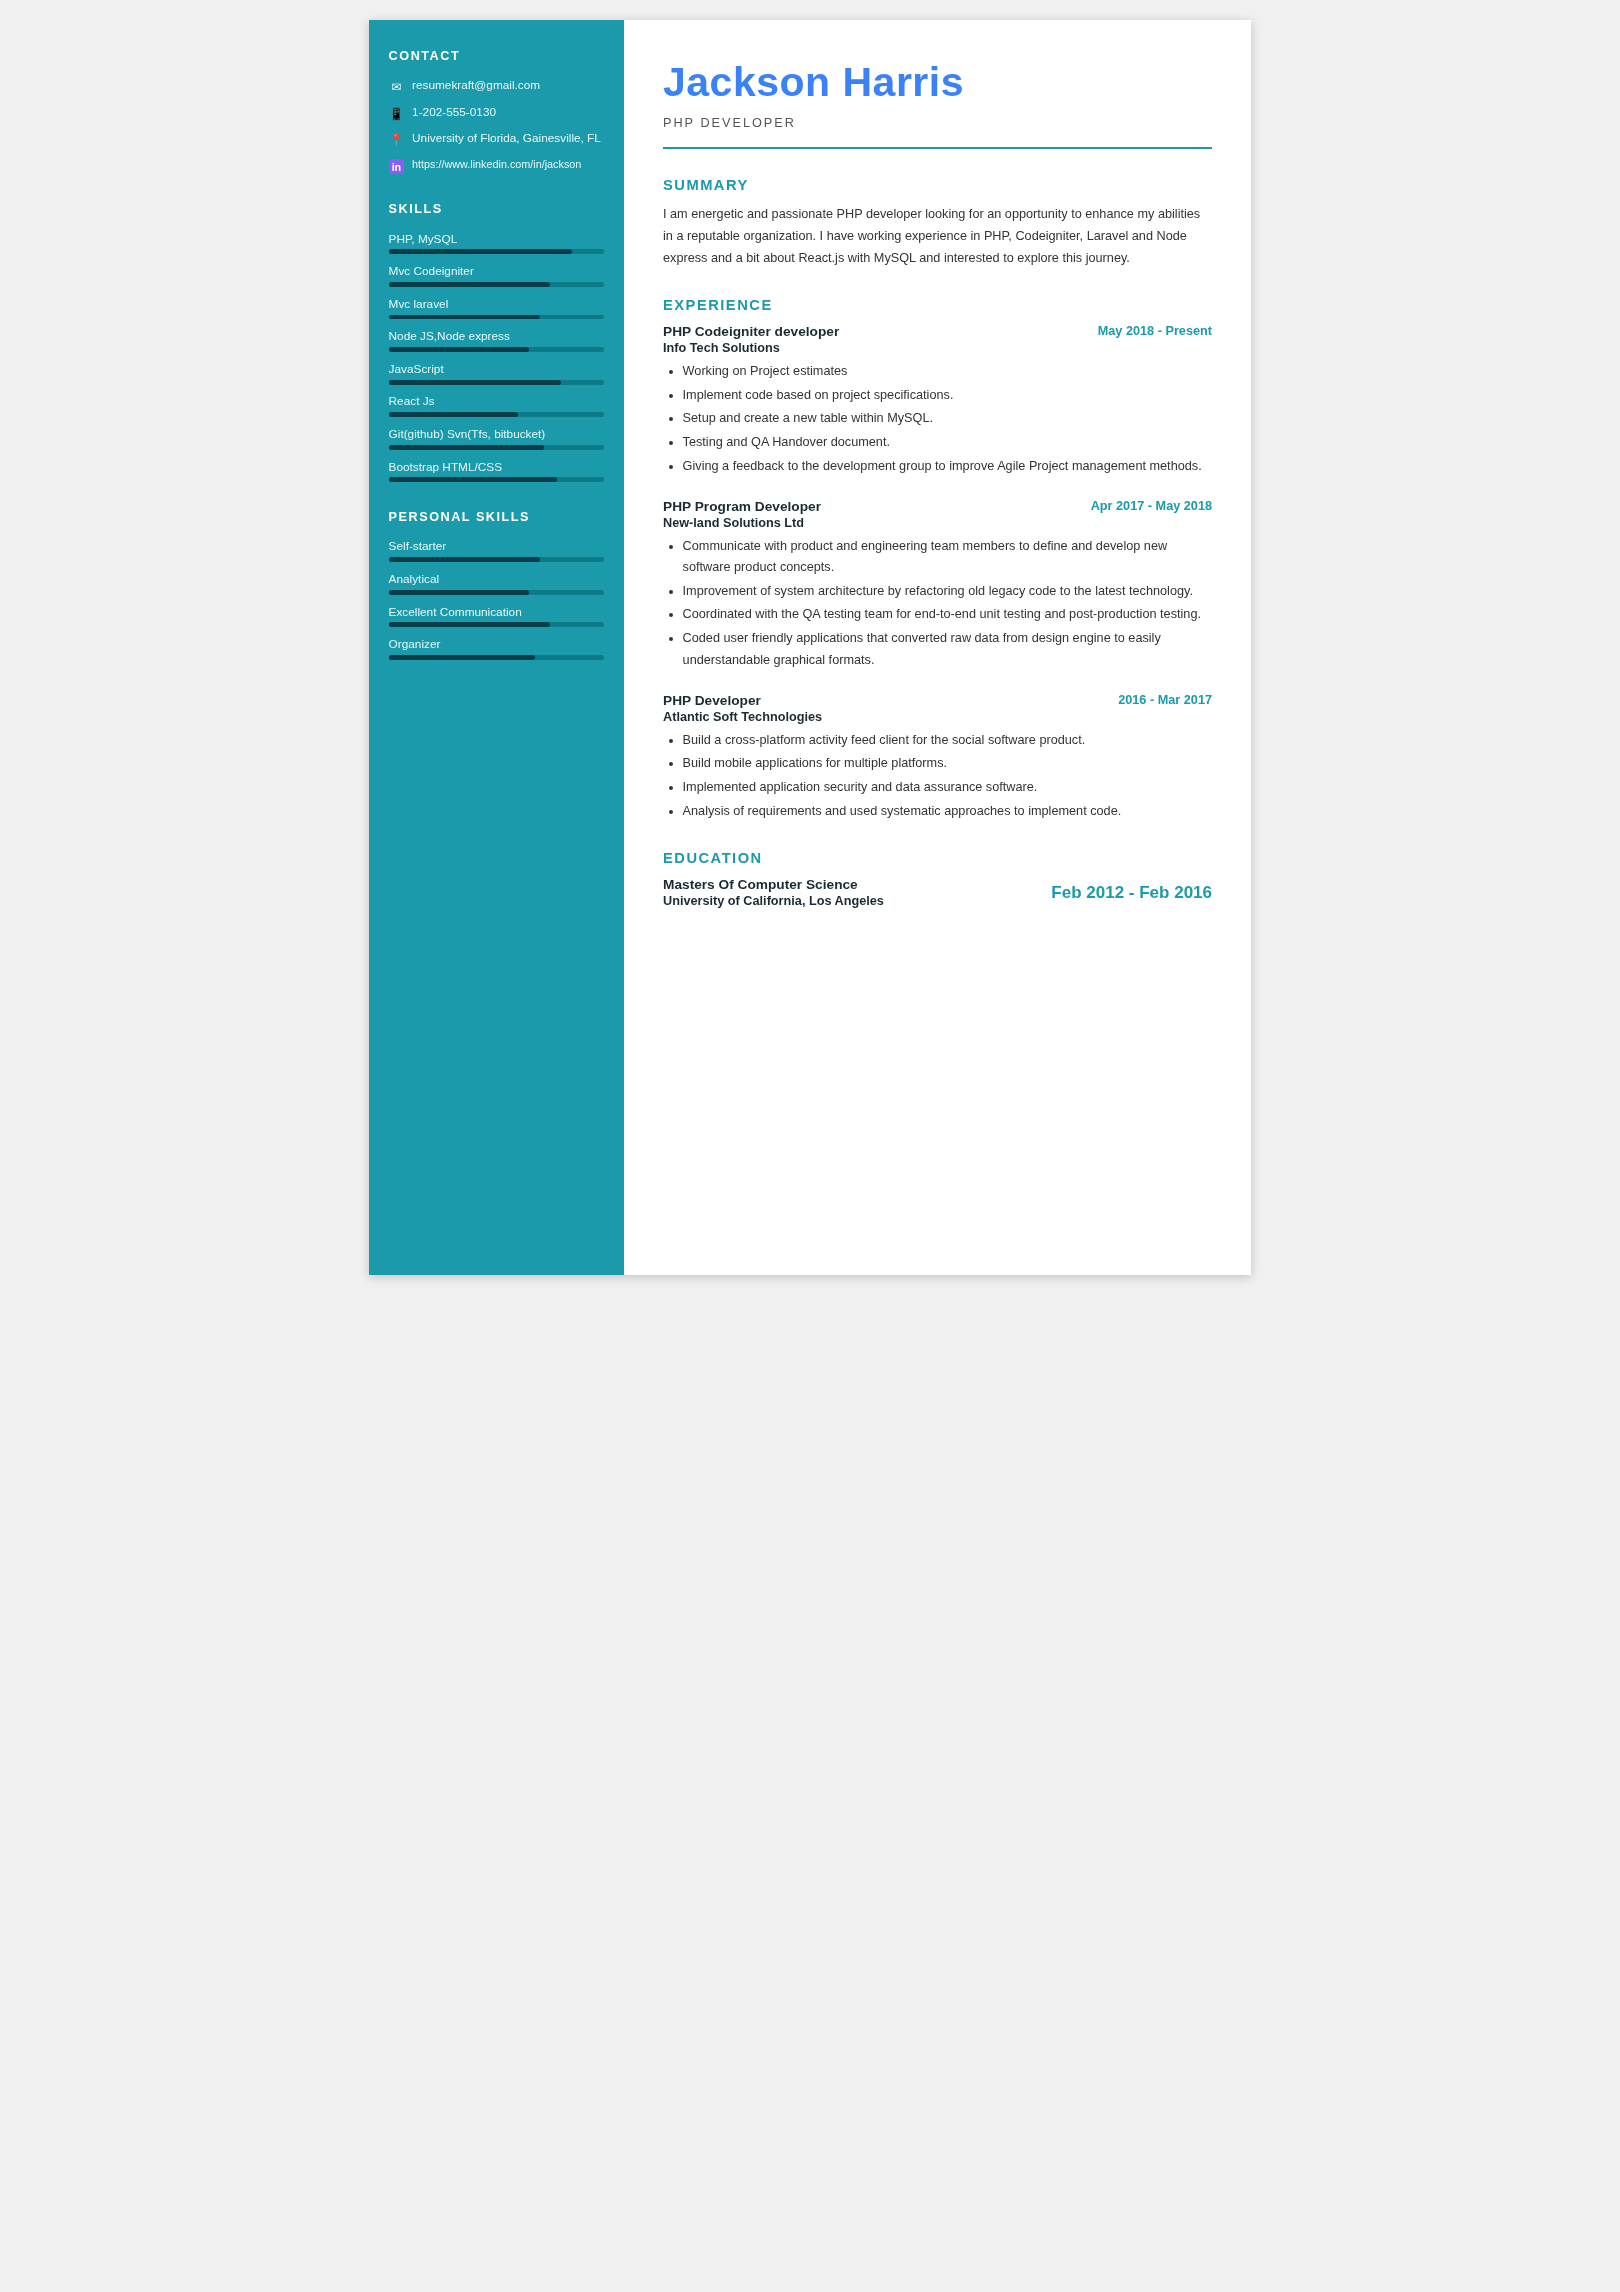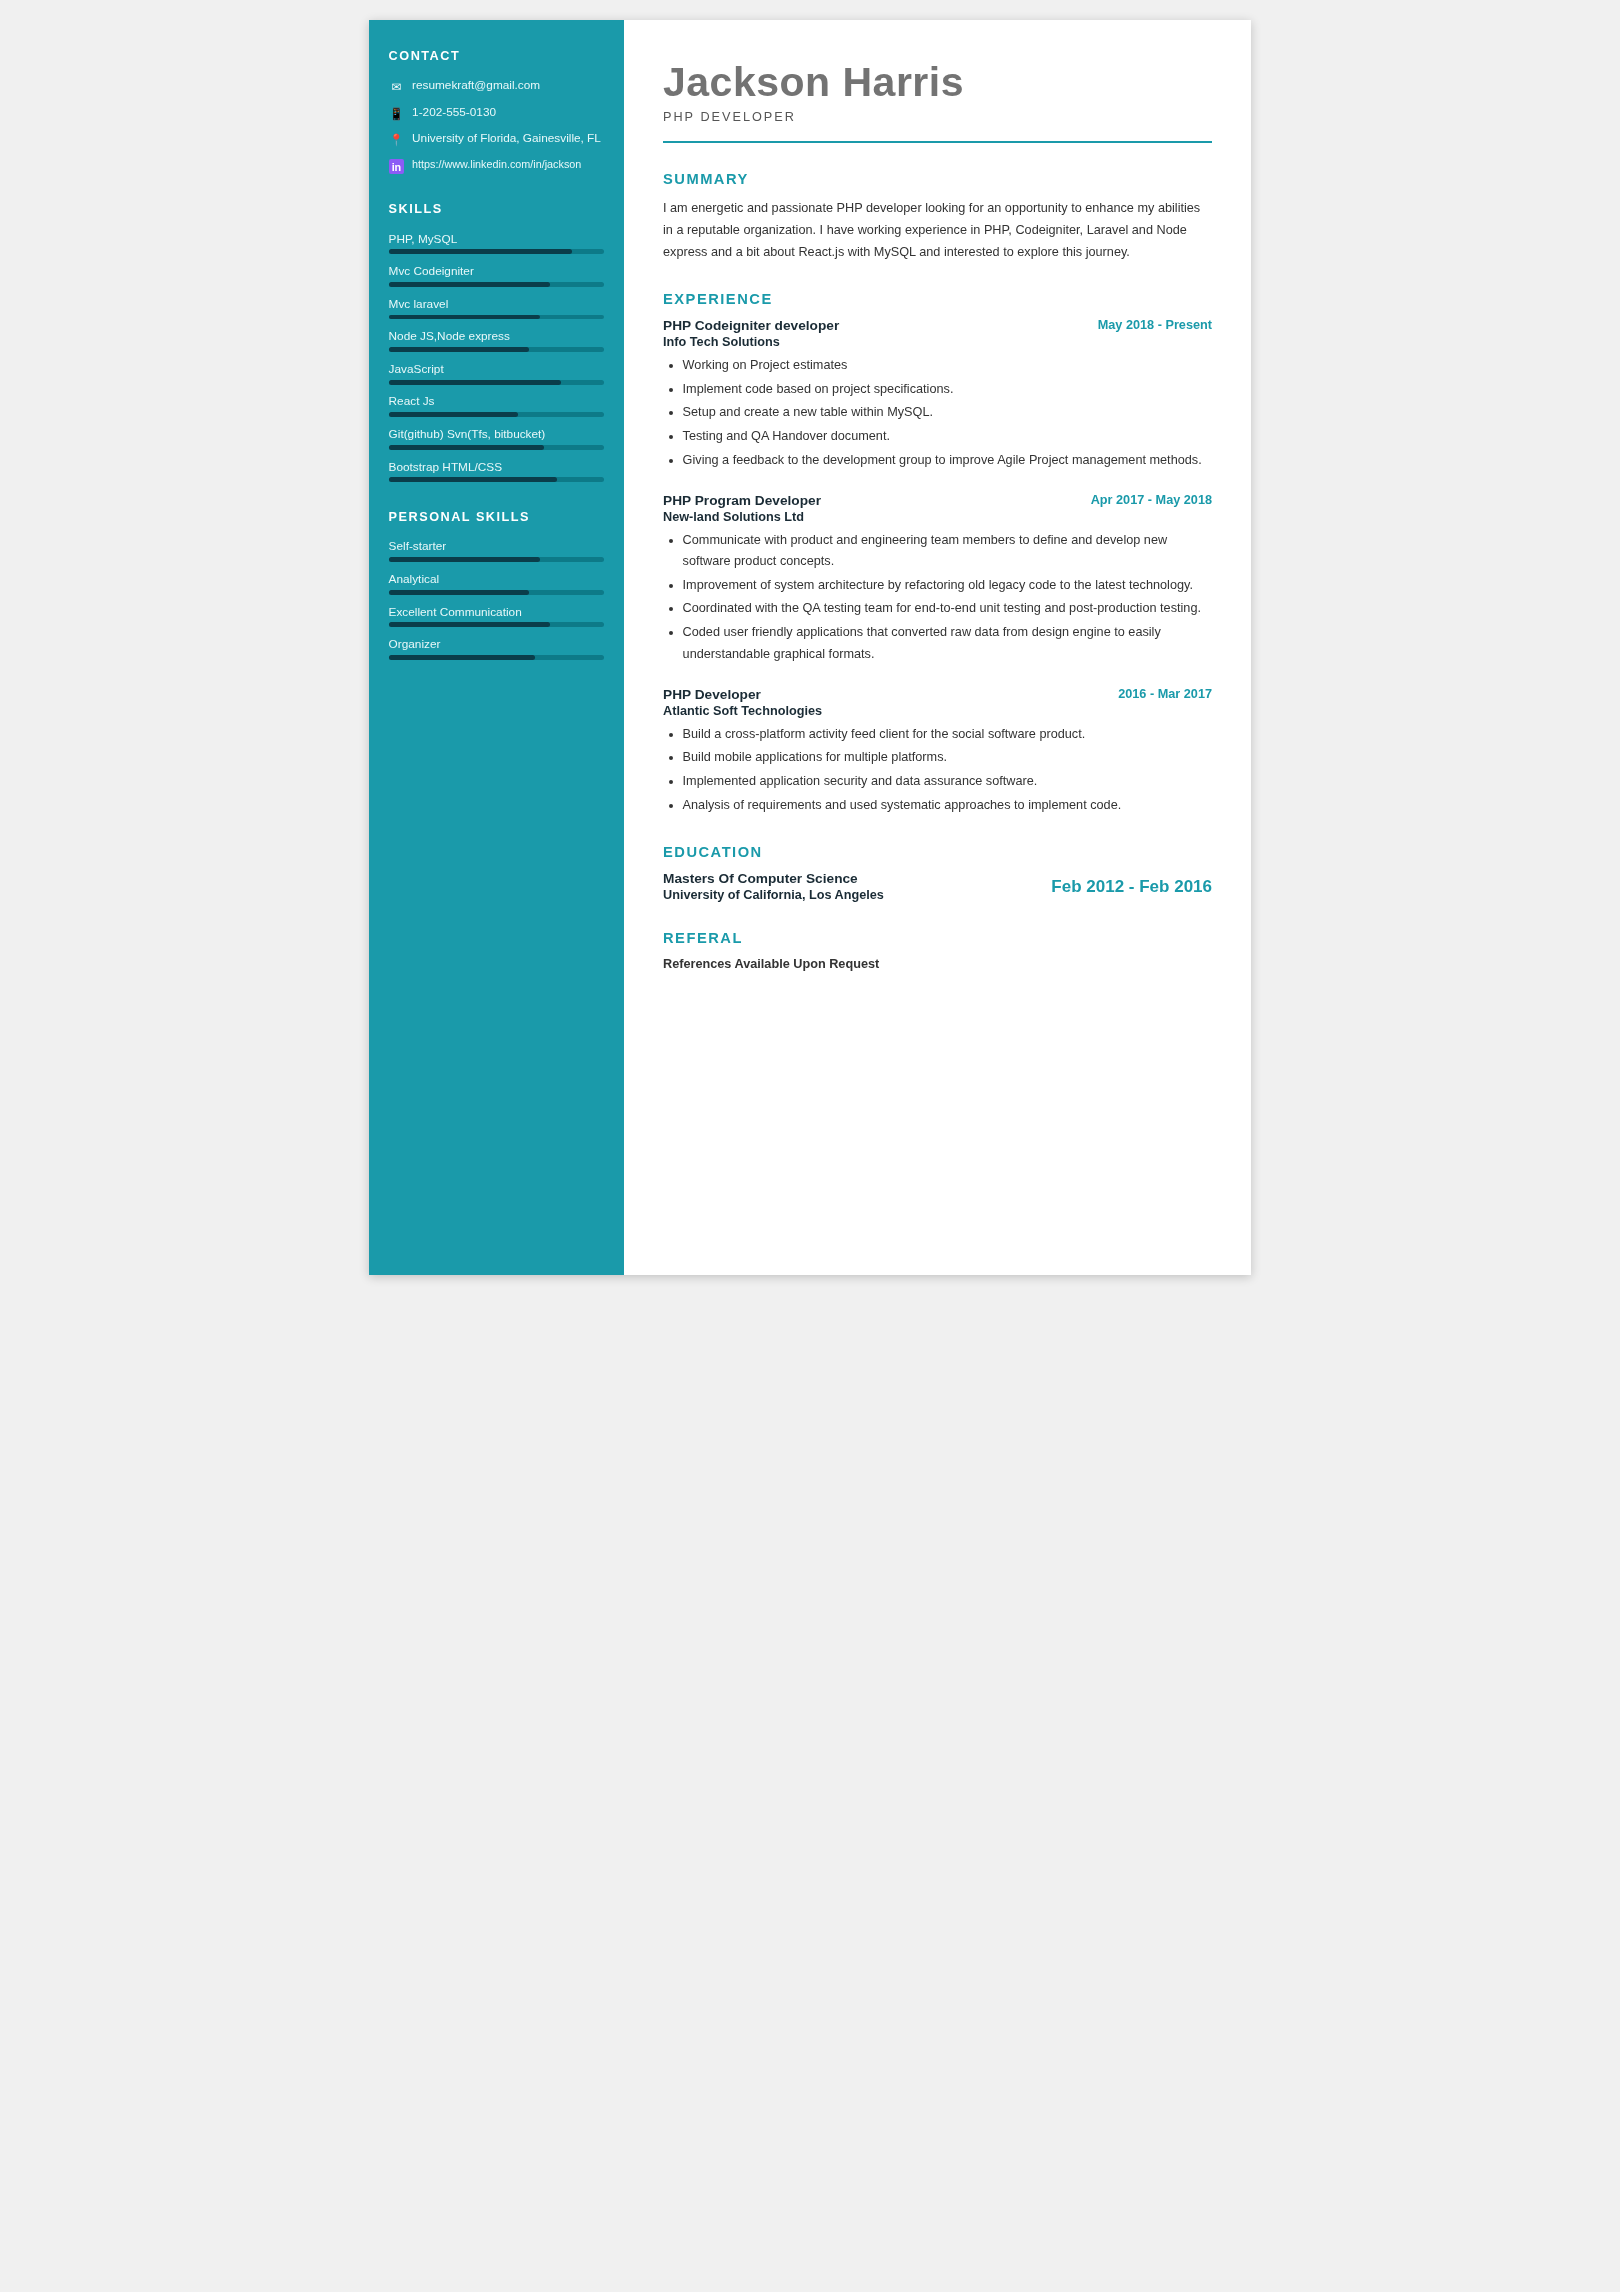--- a/index.html
+++ b/index.html
@@ -77,22 +77,22 @@
       border-radius: 2.9px;
     }
     
     .main {
       flex: 1;
       padding: 39px 39px 39px 39px;
     }
     .header-name {
       font-size: 41px;
       font-weight: bold;
-      color: #737373;
-      margin-bottom: 4px;
+      color: #3b82f6;
+      margin-bottom: 10px;
       letter-spacing: 0.5px;
     }
     .header-title {
       font-size: 12.7px;
       letter-spacing: 2px;
       color: #555;
       font-weight: normal;
       text-transform: uppercase;
       margin-bottom: 17.6px;
     }
@@ -361,20 +361,16 @@
           <div class="edu-entry">
     <div>
       <div class="edu-degree">Masters Of Computer Science</div>
       <div class="edu-school">University of California, Los Angeles</div>
     </div>
     <div class="edu-date">Feb 2012 - Feb 2016</div>
   </div>
         </div>
     </div>
 
-    <div class="section">
-      <div class="section-title">REFERAL</div>
-      <p class="referal-text">References Available Upon Request</p>
-    </div>
 
   </div>
 </div>
 
 
 </body></html>

